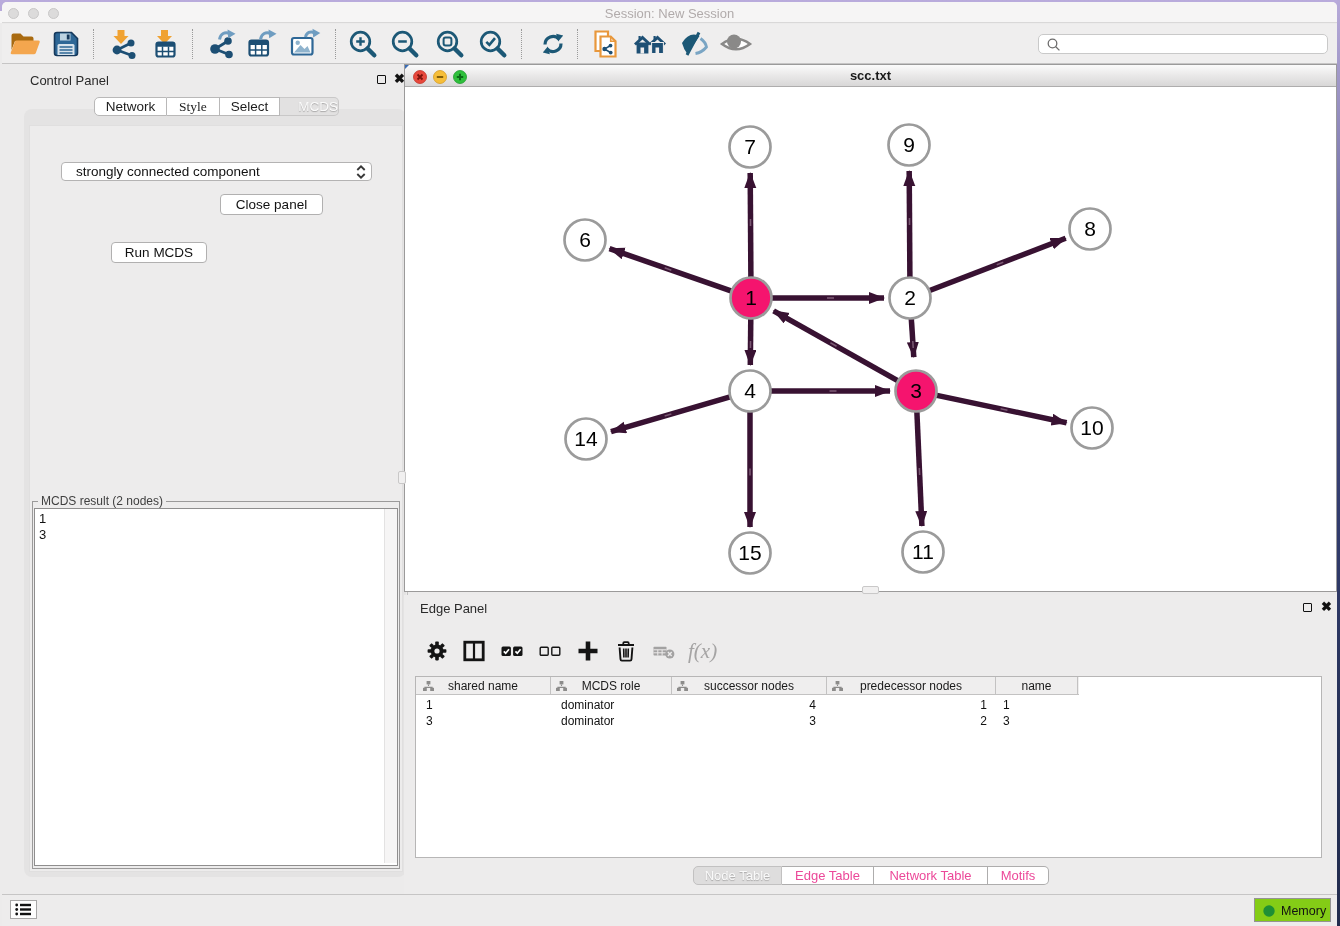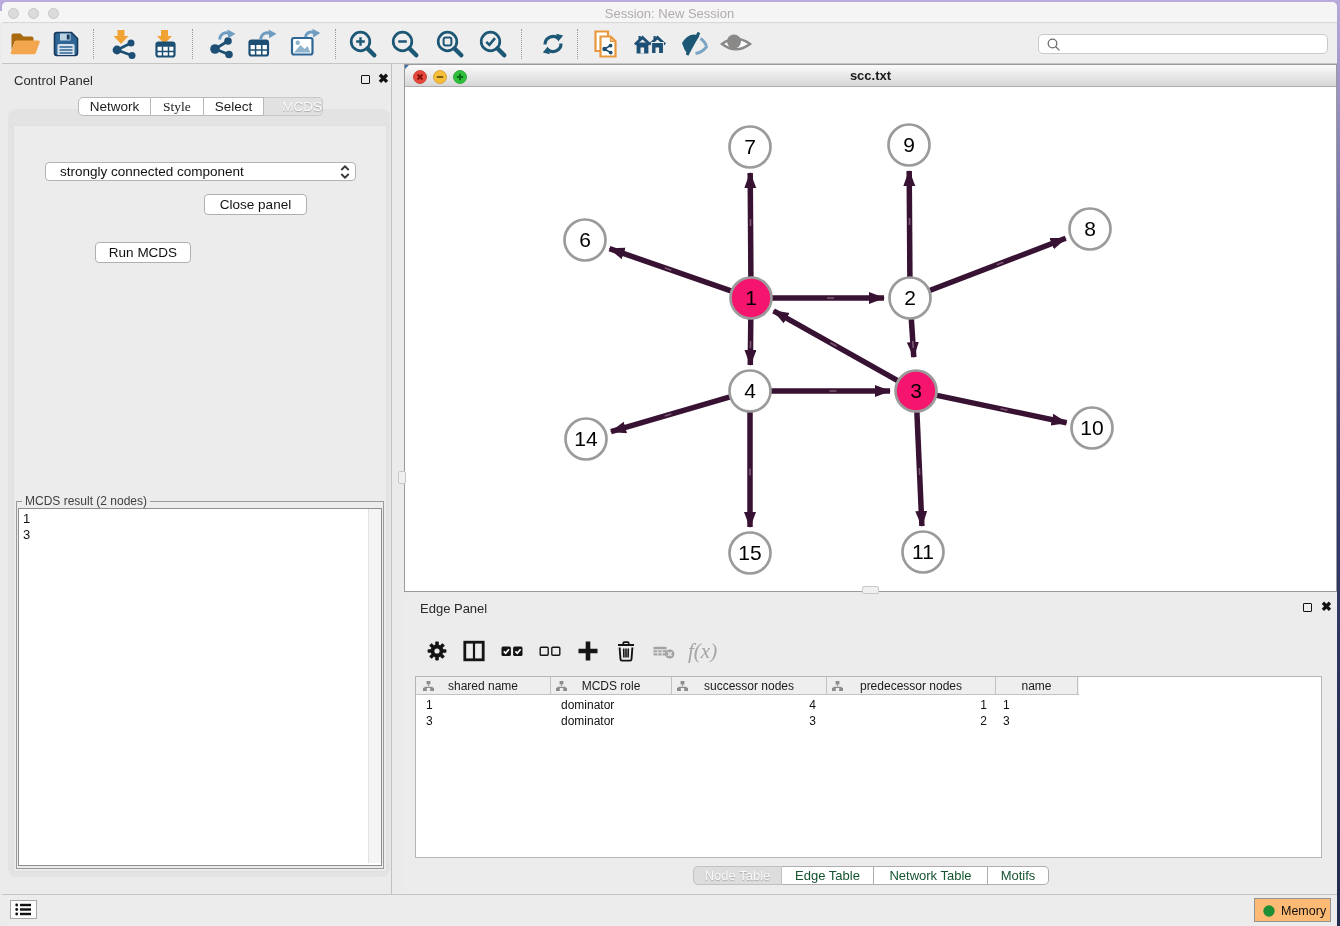--- a/index.html
+++ b/index.html
@@ -9,21 +9,21 @@
 
 #titlebar { position:absolute; left:0; top:0; width:100%; height:21px; background:#f6f5f5; border-bottom:1px solid #d9d8d8; }
 #titlebar .dot { position:absolute; top:6px; width:11px; height:11px; border-radius:50%; background:#dcdbdb; border:1px solid #c9c8c8; }
 #wintitle { position:absolute; left:0; top:4px; width:100%; text-align:center; font-size:13px; color:#b1abab; }
 
 #toolbar { position:absolute; left:0; top:22px; width:100%; height:40px; background:#efeeee; border-bottom:1px solid #c6c5c5; }
 #toolbar > svg { position:absolute; top:4px; }
 .tsep { position:absolute; top:5px; height:30px; width:0; border-left:1px dotted #9a9a9a; }
 #searchbox { position:absolute; left:1036px; top:10px; width:290px; height:20px; background:#fff; border:1px solid #c9c9c9; border-radius:5px; }
 
-#cpanel { position:absolute; left:0; top:62px; width:390px; height:830px; background:#ecebeb; border-right:1px solid #c2c1c1; }
+#cpanel { position:absolute; left:16px; top:62px; width:390px; height:830px; background:#ecebeb; border-right:1px solid #c2c1c1; }
 .ptitle { font-size:13px; color:#2a2a2a; }
 .floatbtn { position:absolute; width:9px; height:9px; border:1.5px solid #111; border-radius:1px; background:transparent; }
 .closex { position:absolute; font-size:13px; font-weight:bold; color:#111; line-height:10px; }
 #cp-outer { position:absolute; left:6px; top:45px; width:382px; height:768px; background:#e4e3e3; border-radius:8px; }
 #cp-inner { position:absolute; left:5px; top:16px; width:374px; height:747px; background:#edecec; border:1px solid #e0dfdf; }
 .tabbar { position:absolute; display:flex; height:19px; }
 .tab { font-size:13.5px; color:#1c1c1c; background:#fff; border:1px solid #b9b8b8; border-left:none; text-align:center; line-height:18px; }
 .tab.first { border-left:1px solid #b9b8b8; border-radius:5px 0 0 5px; }
 .tab.last { border-radius:0 5px 5px 0;text-align:right; }
 .tab.sel { background:#e2e1e1; color:#fbfbfb; text-shadow:0 1px 1px #a8a7a7; border-color:#c9c8c8; }
@@ -40,25 +40,25 @@
 #nettitle { position:absolute; left:0; top:0; width:100%; height:22px; background:linear-gradient(#fbfbfb, #ebeaea 45%, #d8d7d7); border-bottom:1px solid #aeadad; }
 #nettitle .txt { position:absolute; width:100%; text-align:center; top:3px; font-size:13px; font-weight:bold; color:#1a1a1a; }
 
 #tpanel { position:absolute; left:402px; top:593px; width:933px; height:299px; background:#edecec; }
 #ttable { position:absolute; left:11px; top:81px; width:907px; height:182px; background:#fff; border:1px solid #b7b6b6; }
 #thead { position:absolute; left:0; top:0; width:663px; height:18px; background:#efeeee; border-bottom:1px solid #c3c2c2; }
 .hcol { position:absolute; top:0; height:18px; border-right:1px solid #c3c2c2; font-size:12px; color:#1a1a1a; text-align:center; line-height:18px; }
 .hcol > svg { position:absolute; top:4px; }
 .trow { position:absolute; font-size:12px; color:#111; height:16px; line-height:16px; }
 .btabs { position:absolute; display:flex; height:19px; }
-.btab { font-size:13px; color:#14532d; background:#fff; border:1px solid #aeadad; border-left:none; text-align:center; line-height:18px; }
+.btab { font-size:13px; color:#ec4899; background:#fff; border:1px solid #aeadad; border-left:none; text-align:center; line-height:18px; }
 
 #statusbar { position:absolute; left:0; top:892px; width:100%; height:32px; background:#edecec; border-top:1px solid #c6c5c5; }
 #listbtn { position:absolute; left:8px; top:5px; width:27px; height:19px; background:#fdfdfd; border:1px solid #a8a7a7; }
-#membtn { position:absolute; left:1252px; top:3px; width:77px; height:24px; background:#fdba74; border:1px solid #949393; font-size:12.5px; color:#111; }
+#membtn { position:absolute; left:1252px; top:3px; width:77px; height:24px; background:#84cc16; border:1px solid #949393; font-size:12.5px; color:#111; }
 </style>
 </head>
 <body>
 <div style="position:absolute;left:0;top:11px;width:2px;height:12px;background:#f6f5f5;"></div>
 <div style="position:absolute;left:0;top:23px;width:2px;height:903px;background:#ecebeb;"></div>
 <div style="position:absolute;left:1337px;top:0;width:3px;height:926px;background:linear-gradient(#b7aad9, #9c94c4 10%, #6a6ba2 25%, #44497e 40%, #323c6e 55%, #263156 80%, #222c4e 100%);"></div>
 <div id="app">
   <div id="titlebar">
     <div class="dot" style="left:6px;"></div>
     <div class="dot" style="left:26px;"></div>

